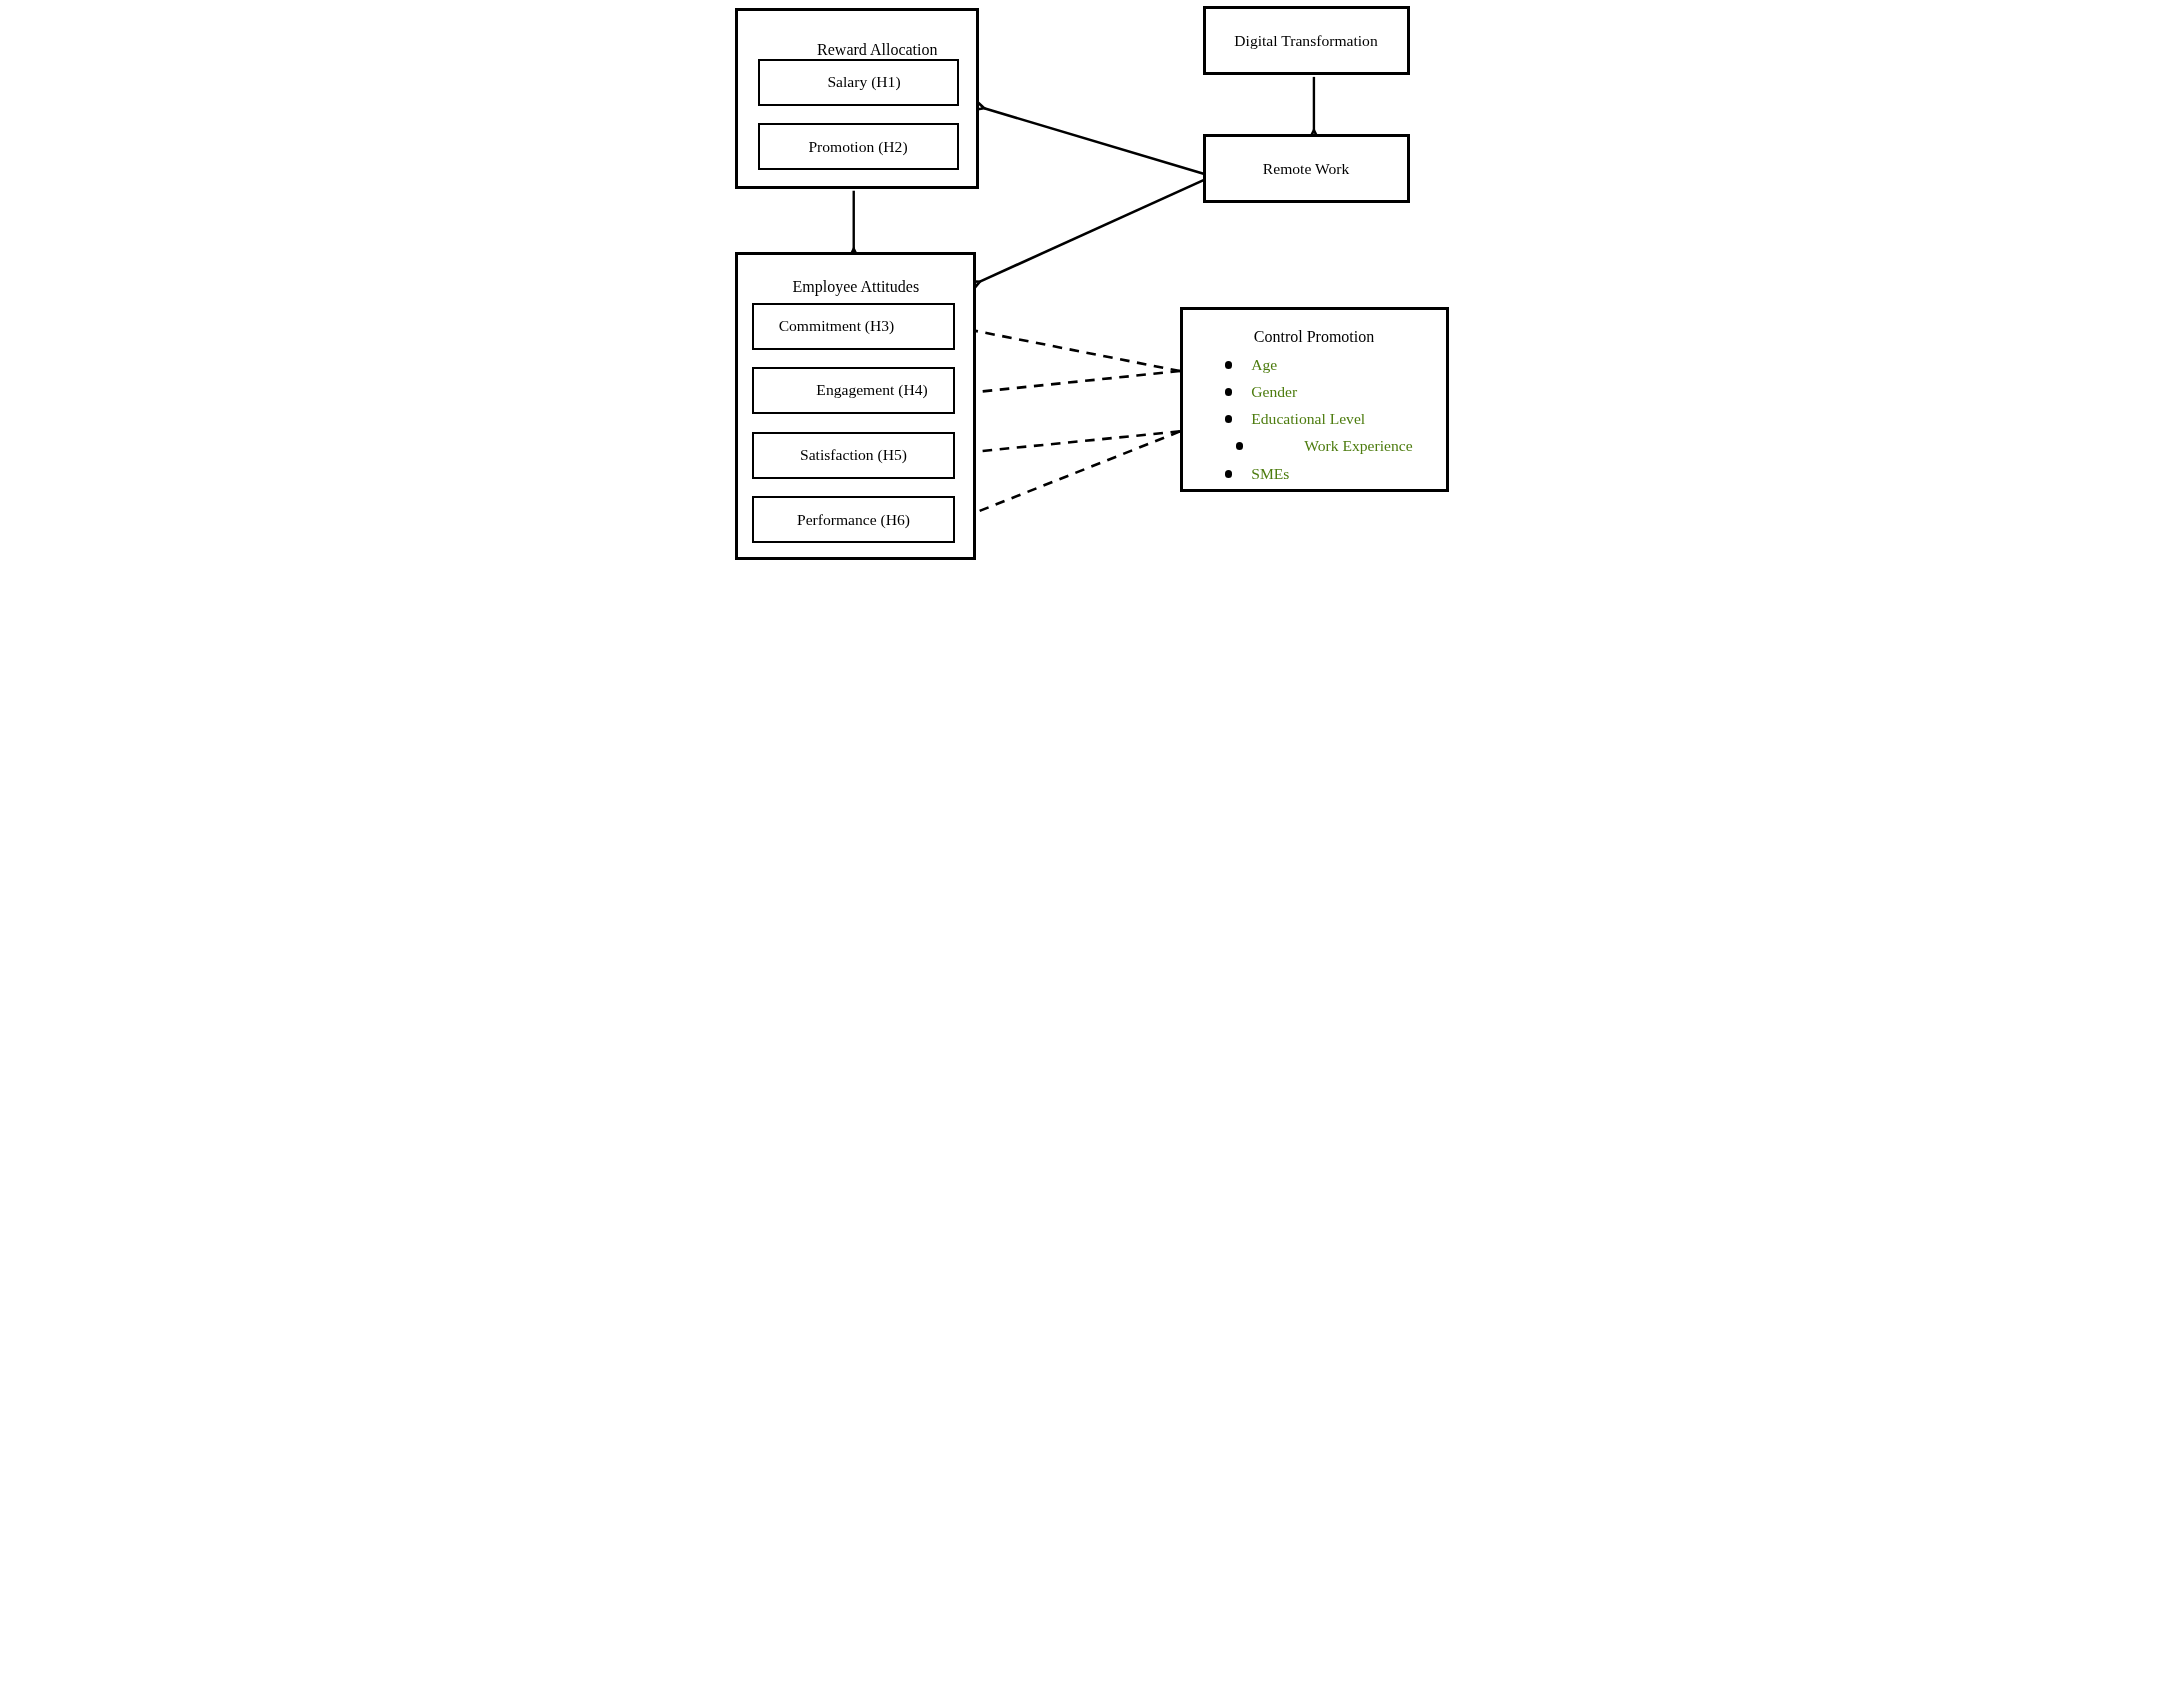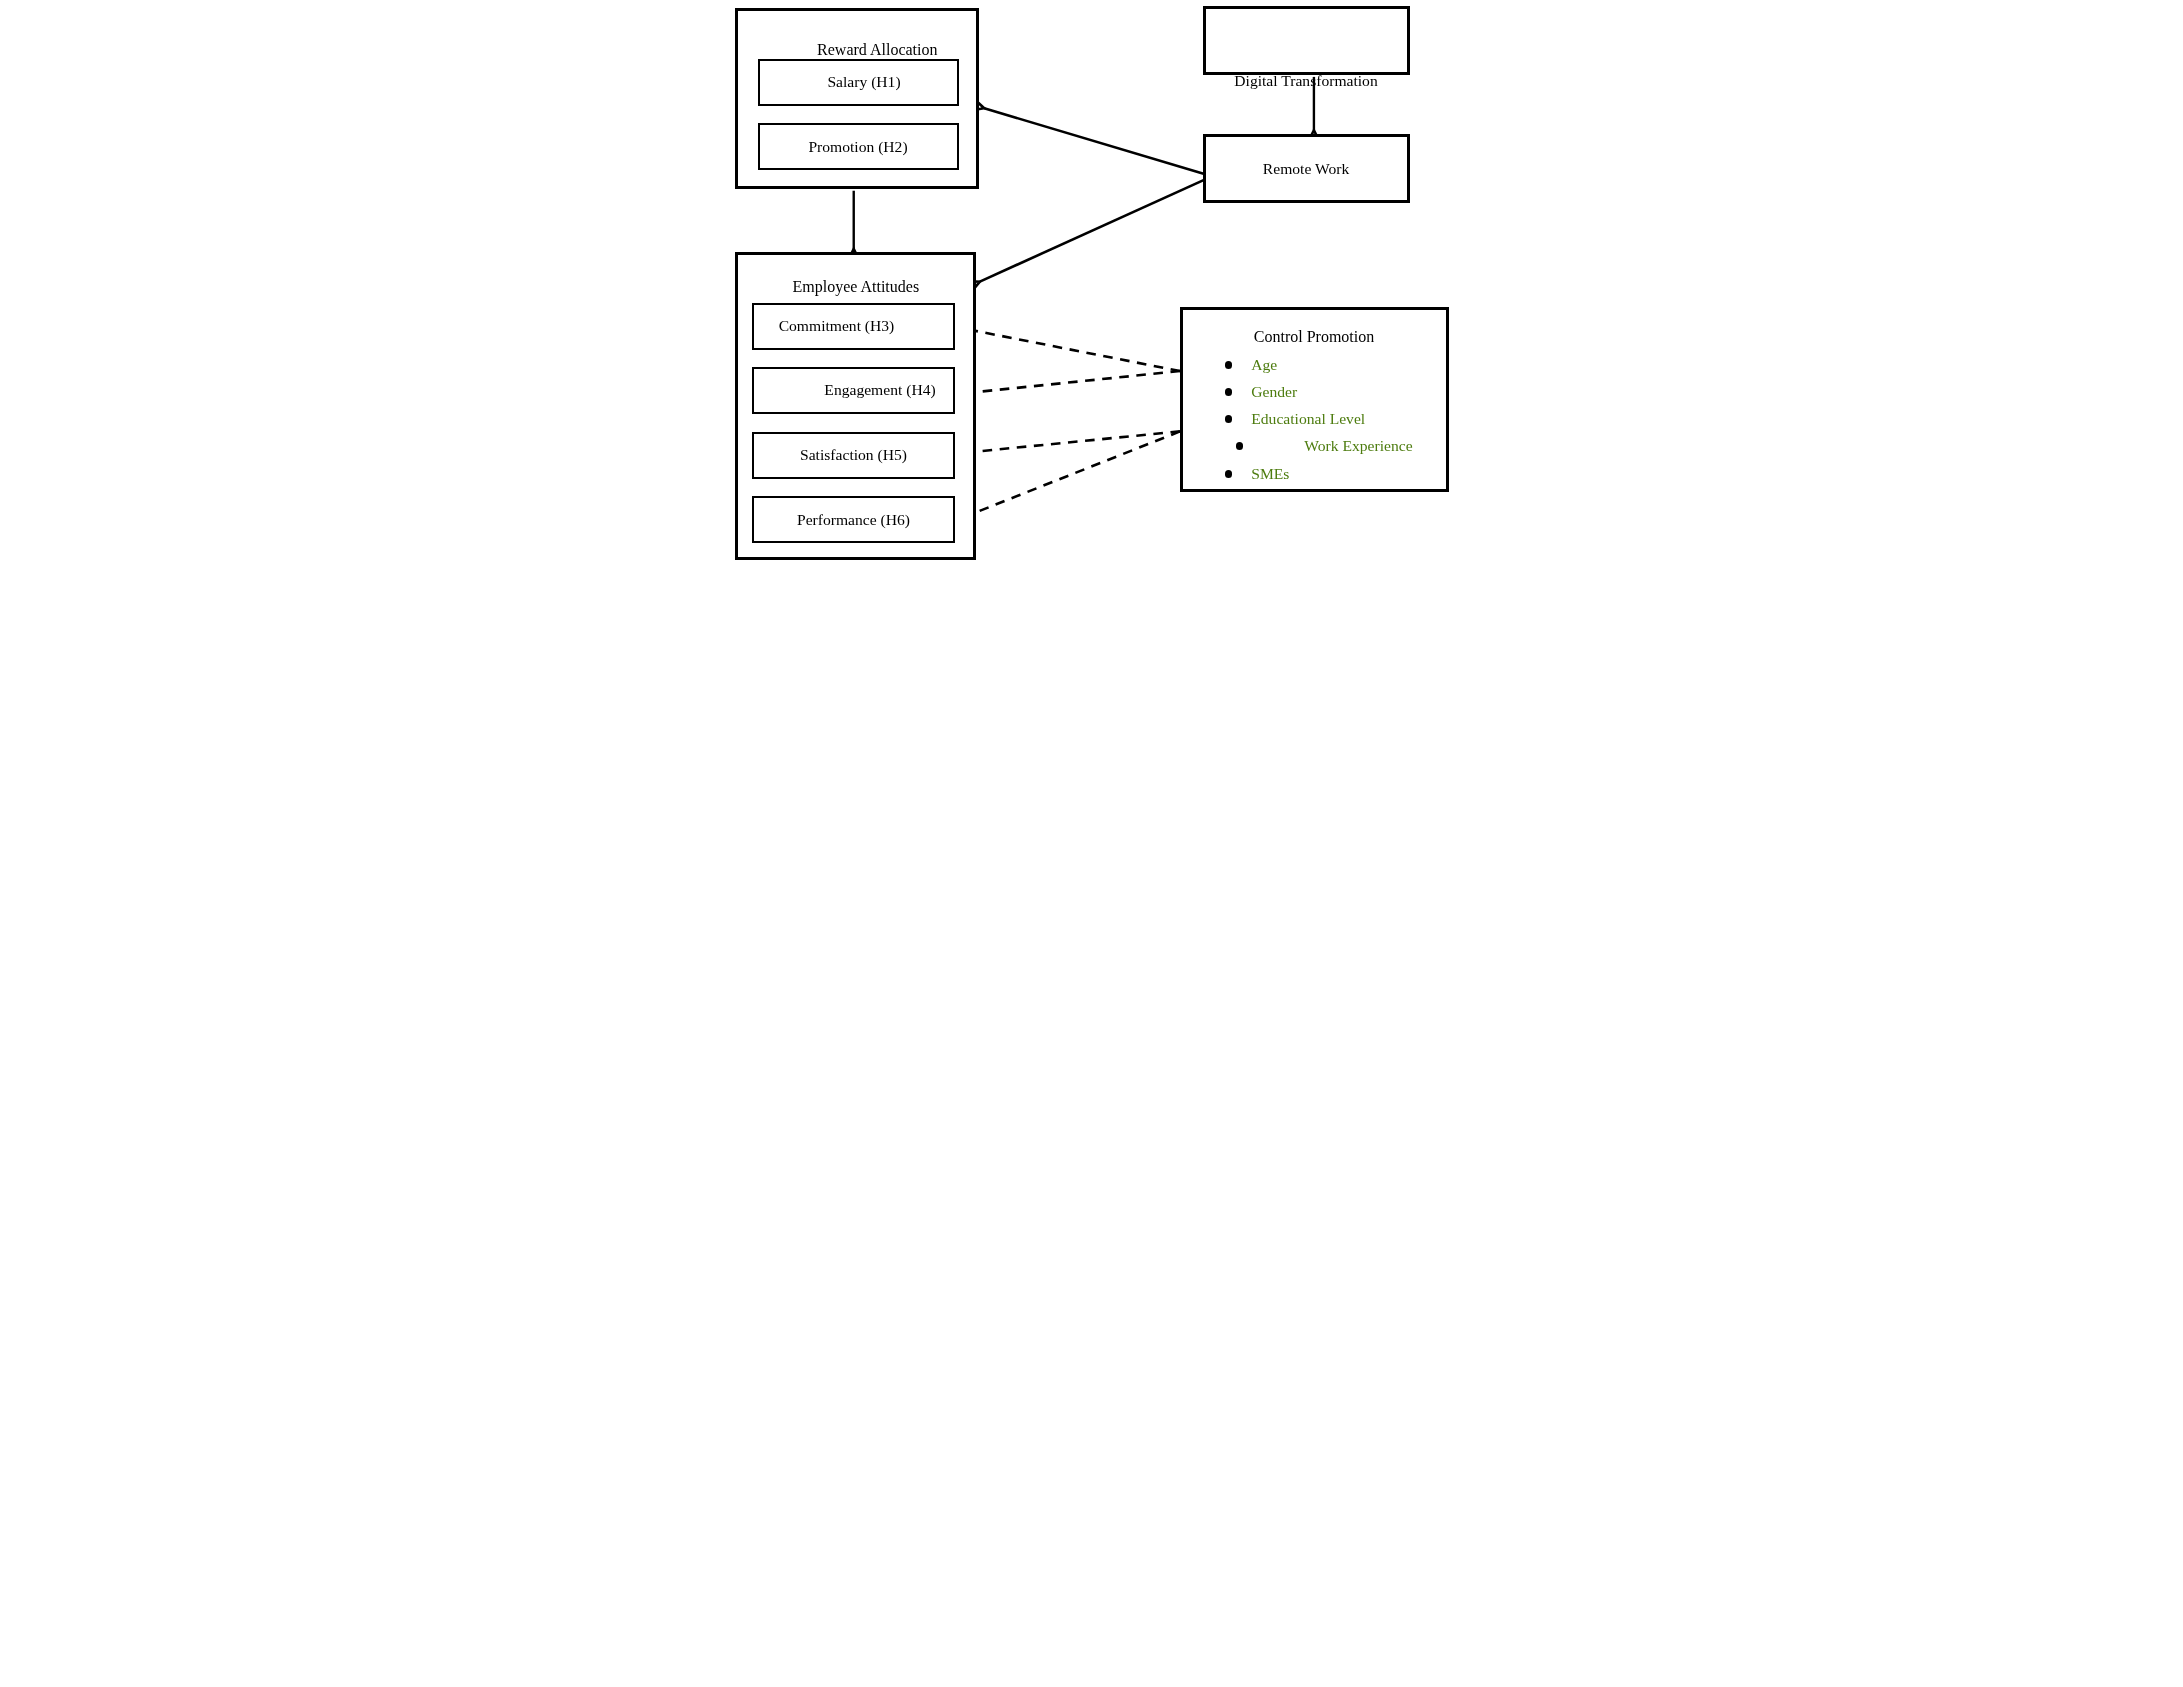--- a/index.html
+++ b/index.html
@@ -87,33 +87,33 @@
   <div class="box outer" style="left:7.8px;top:7.8px;width:244px;height:181px;"></div>
   <div class="lbl title" style="left:7.8px;top:41px;width:284px;">Reward Allocation</div>
 
   <div class="box inner" style="left:30px;top:59px;width:201px;height:47px;"></div>
   <div class="lbl" style="left:30px;top:73px;width:213px;">Salary (H1)</div>
 
   <div class="box inner" style="left:30px;top:123px;width:201px;height:47px;"></div>
   <div class="lbl" style="left:30px;top:138px;width:201px;">Promotion (H2)</div>
 
   <div class="box outer" style="left:475px;top:6px;width:207px;height:69px;"></div>
-  <div class="lbl" style="left:475px;top:32px;width:207px;margin-top:40px;">Digital Transformation</div>
+  <div class="lbl" style="left:475px;top:32px;width:207px;">Digital Transformation</div>
 
   <div class="box outer" style="left:475px;top:134px;width:207px;height:69px;"></div>
   <div class="lbl" style="left:475px;top:160px;width:207px;">Remote Work</div>
 
   <div class="box outer" style="left:7.8px;top:252px;width:241px;height:308px;"></div>
   <div class="lbl title" style="left:7.8px;top:278px;width:241px;">Employee Attitudes</div>
 
   <div class="box inner" style="left:24.5px;top:303px;width:203px;height:47px;"></div>
   <div class="lbl" style="left:24.5px;top:317px;width:169px;">Commitment (H3)</div>
 
   <div class="box inner" style="left:24.5px;top:367px;width:203px;height:47px;"></div>
-  <div class="lbl" style="left:24.5px;top:381px;width:240px;padding-left:8px;">Engagement (H4)</div>
+  <div class="lbl" style="left:24.5px;top:381px;width:240px;">Engagement (H4)</div>
 
   <div class="box inner" style="left:24.5px;top:432px;width:203px;height:47px;"></div>
   <div class="lbl" style="left:24.5px;top:446px;width:203px;">Satisfaction (H5)</div>
 
   <div class="box inner" style="left:24.5px;top:496px;width:203px;height:47px;"></div>
   <div class="lbl" style="left:24.5px;top:511px;width:203px;">Performance (H6)</div>
 
   <div class="box outer" style="left:452px;top:307px;width:269px;height:185px;"></div>
   <div class="lbl title" style="left:452px;top:328px;width:269px;">Control Promotion</div>
 

